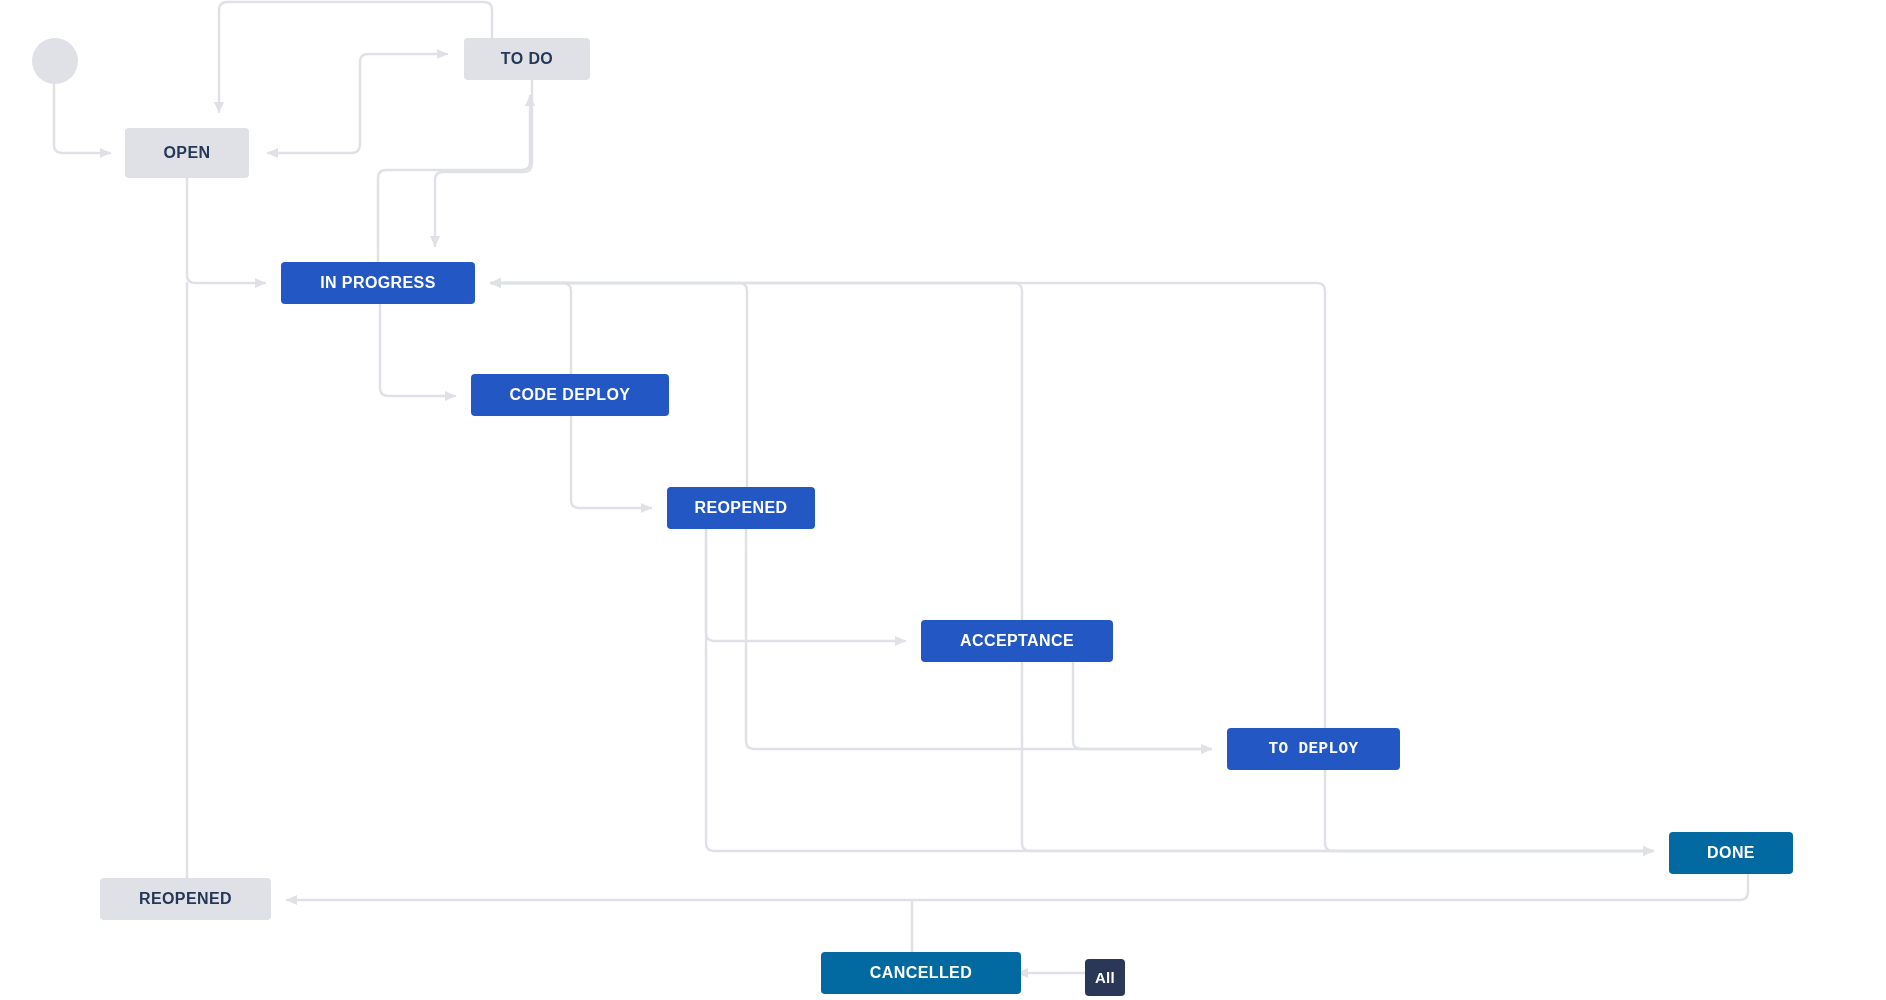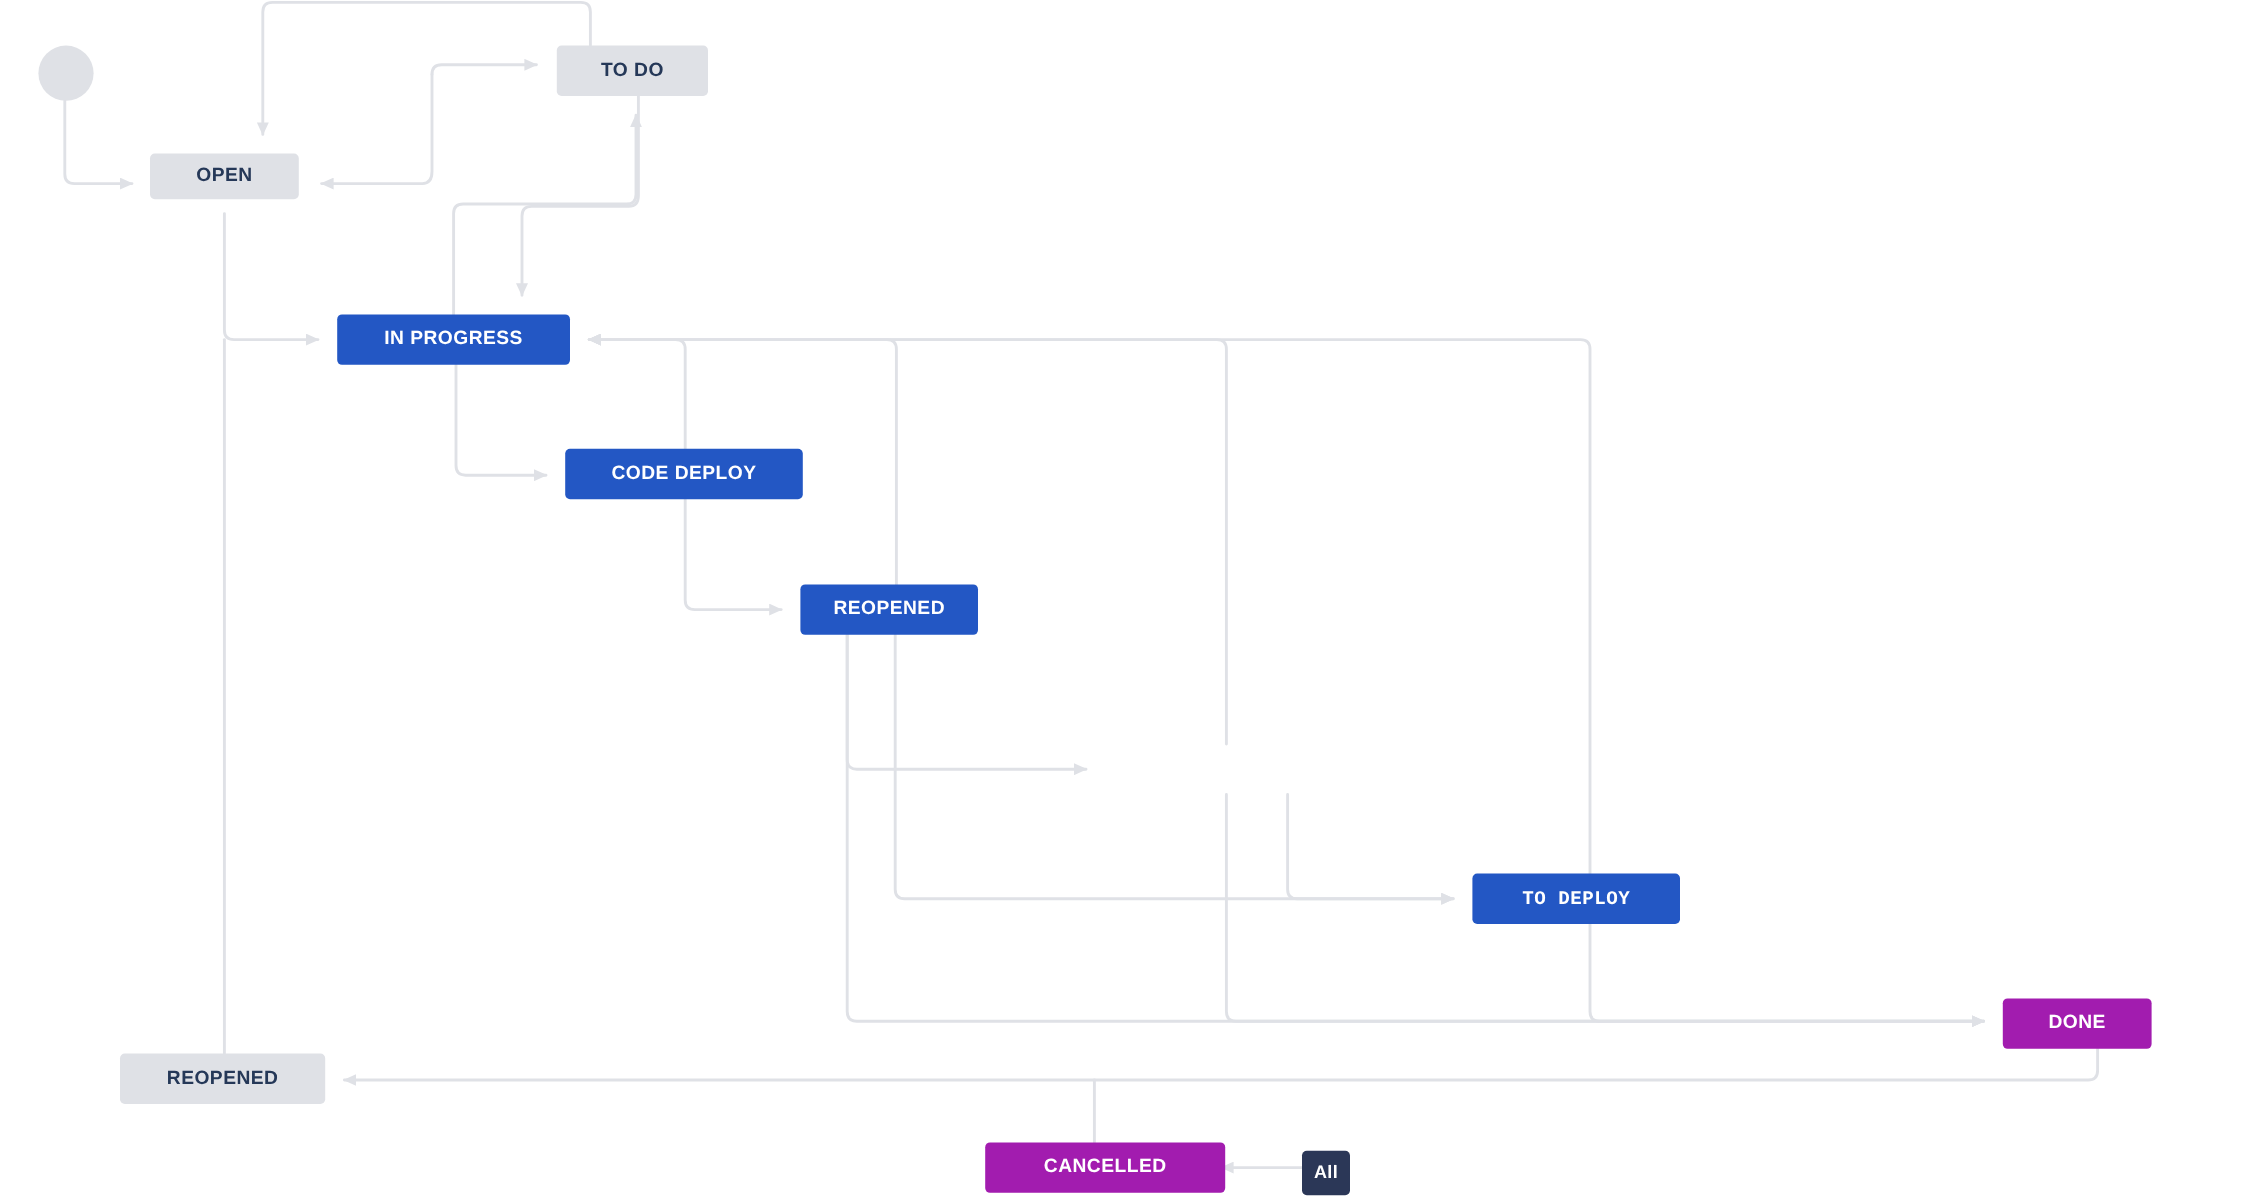--- a/index.html
+++ b/index.html
@@ -45,21 +45,21 @@
     background: #dfe1e6;
     color: #253858;
     font-size: 16px;
   }
   .node.status-progress {
     background: #2357c4;
     color: #ffffff;
     font-size: 16px;
   }
   .node.status-done {
-    background: #a21caf;
+    background: #0369a1;
     color: #ffffff;
     font-size: 16px;
   }
   .start-dot {
     position: absolute;
     background: #dfe1e6;
     border-radius: 50%;
     cursor: pointer;
   }
   .all-badge {
@@ -144,40 +144,43 @@
 
       <path d="M912,900 L912,952"></path>
 
       <path d="M1085,973 L1018,973" marker-end="url(#arr-l)"></path>
 
     </g>
   </svg>
 
   <div class="start-dot" style="left:32px; top:38px; width:46px; height:46px;"></div>
 
-  <div class="node status-initial" style="left:125px; top:128px; width:124px; height:38px;">
+  <div class="node status-initial" style="left:125px; top:128px; width:124px; height:50px;">
     <span class="node-label">OPEN</span>
   </div>
 
   <div class="node status-initial" style="left:464px; top:38px; width:126px; height:42px;text-align:center;">
     <span class="node-label">TO DO</span>
   </div>
 
   <div class="node status-progress" style="left:281px; top:262px; width:194px; height:42px;">
     <span class="node-label">IN PROGRESS</span>
   </div>
 
   <div class="node status-progress" style="left:471px; top:374px; width:198px; height:42px;">
     <span class="node-label">CODE DEPLOY</span>
   </div>
 
   <div class="node status-progress" style="left:667px; top:487px; width:148px; height:42px;">
     <span class="node-label">REOPENED</span>
   </div>
 
+  <div class="node status-progress" style="left:921px; top:620px; width:192px; height:42px;">
+    <span class="node-label">ACCEPTANCE</span>
+  </div>
 
   <div class="node status-progress" style="left:1227px; top:728px; width:173px; height:42px;font-family:Liberation Mono, monospace;">
     <span class="node-label">TO DEPLOY</span>
   </div>
 
   <div class="node status-done" style="left:1669px; top:832px; width:124px; height:42px;">
     <span class="node-label">DONE</span>
   </div>
 
   <div class="node status-initial" style="left:100px; top:878px; width:171px; height:42px;">

